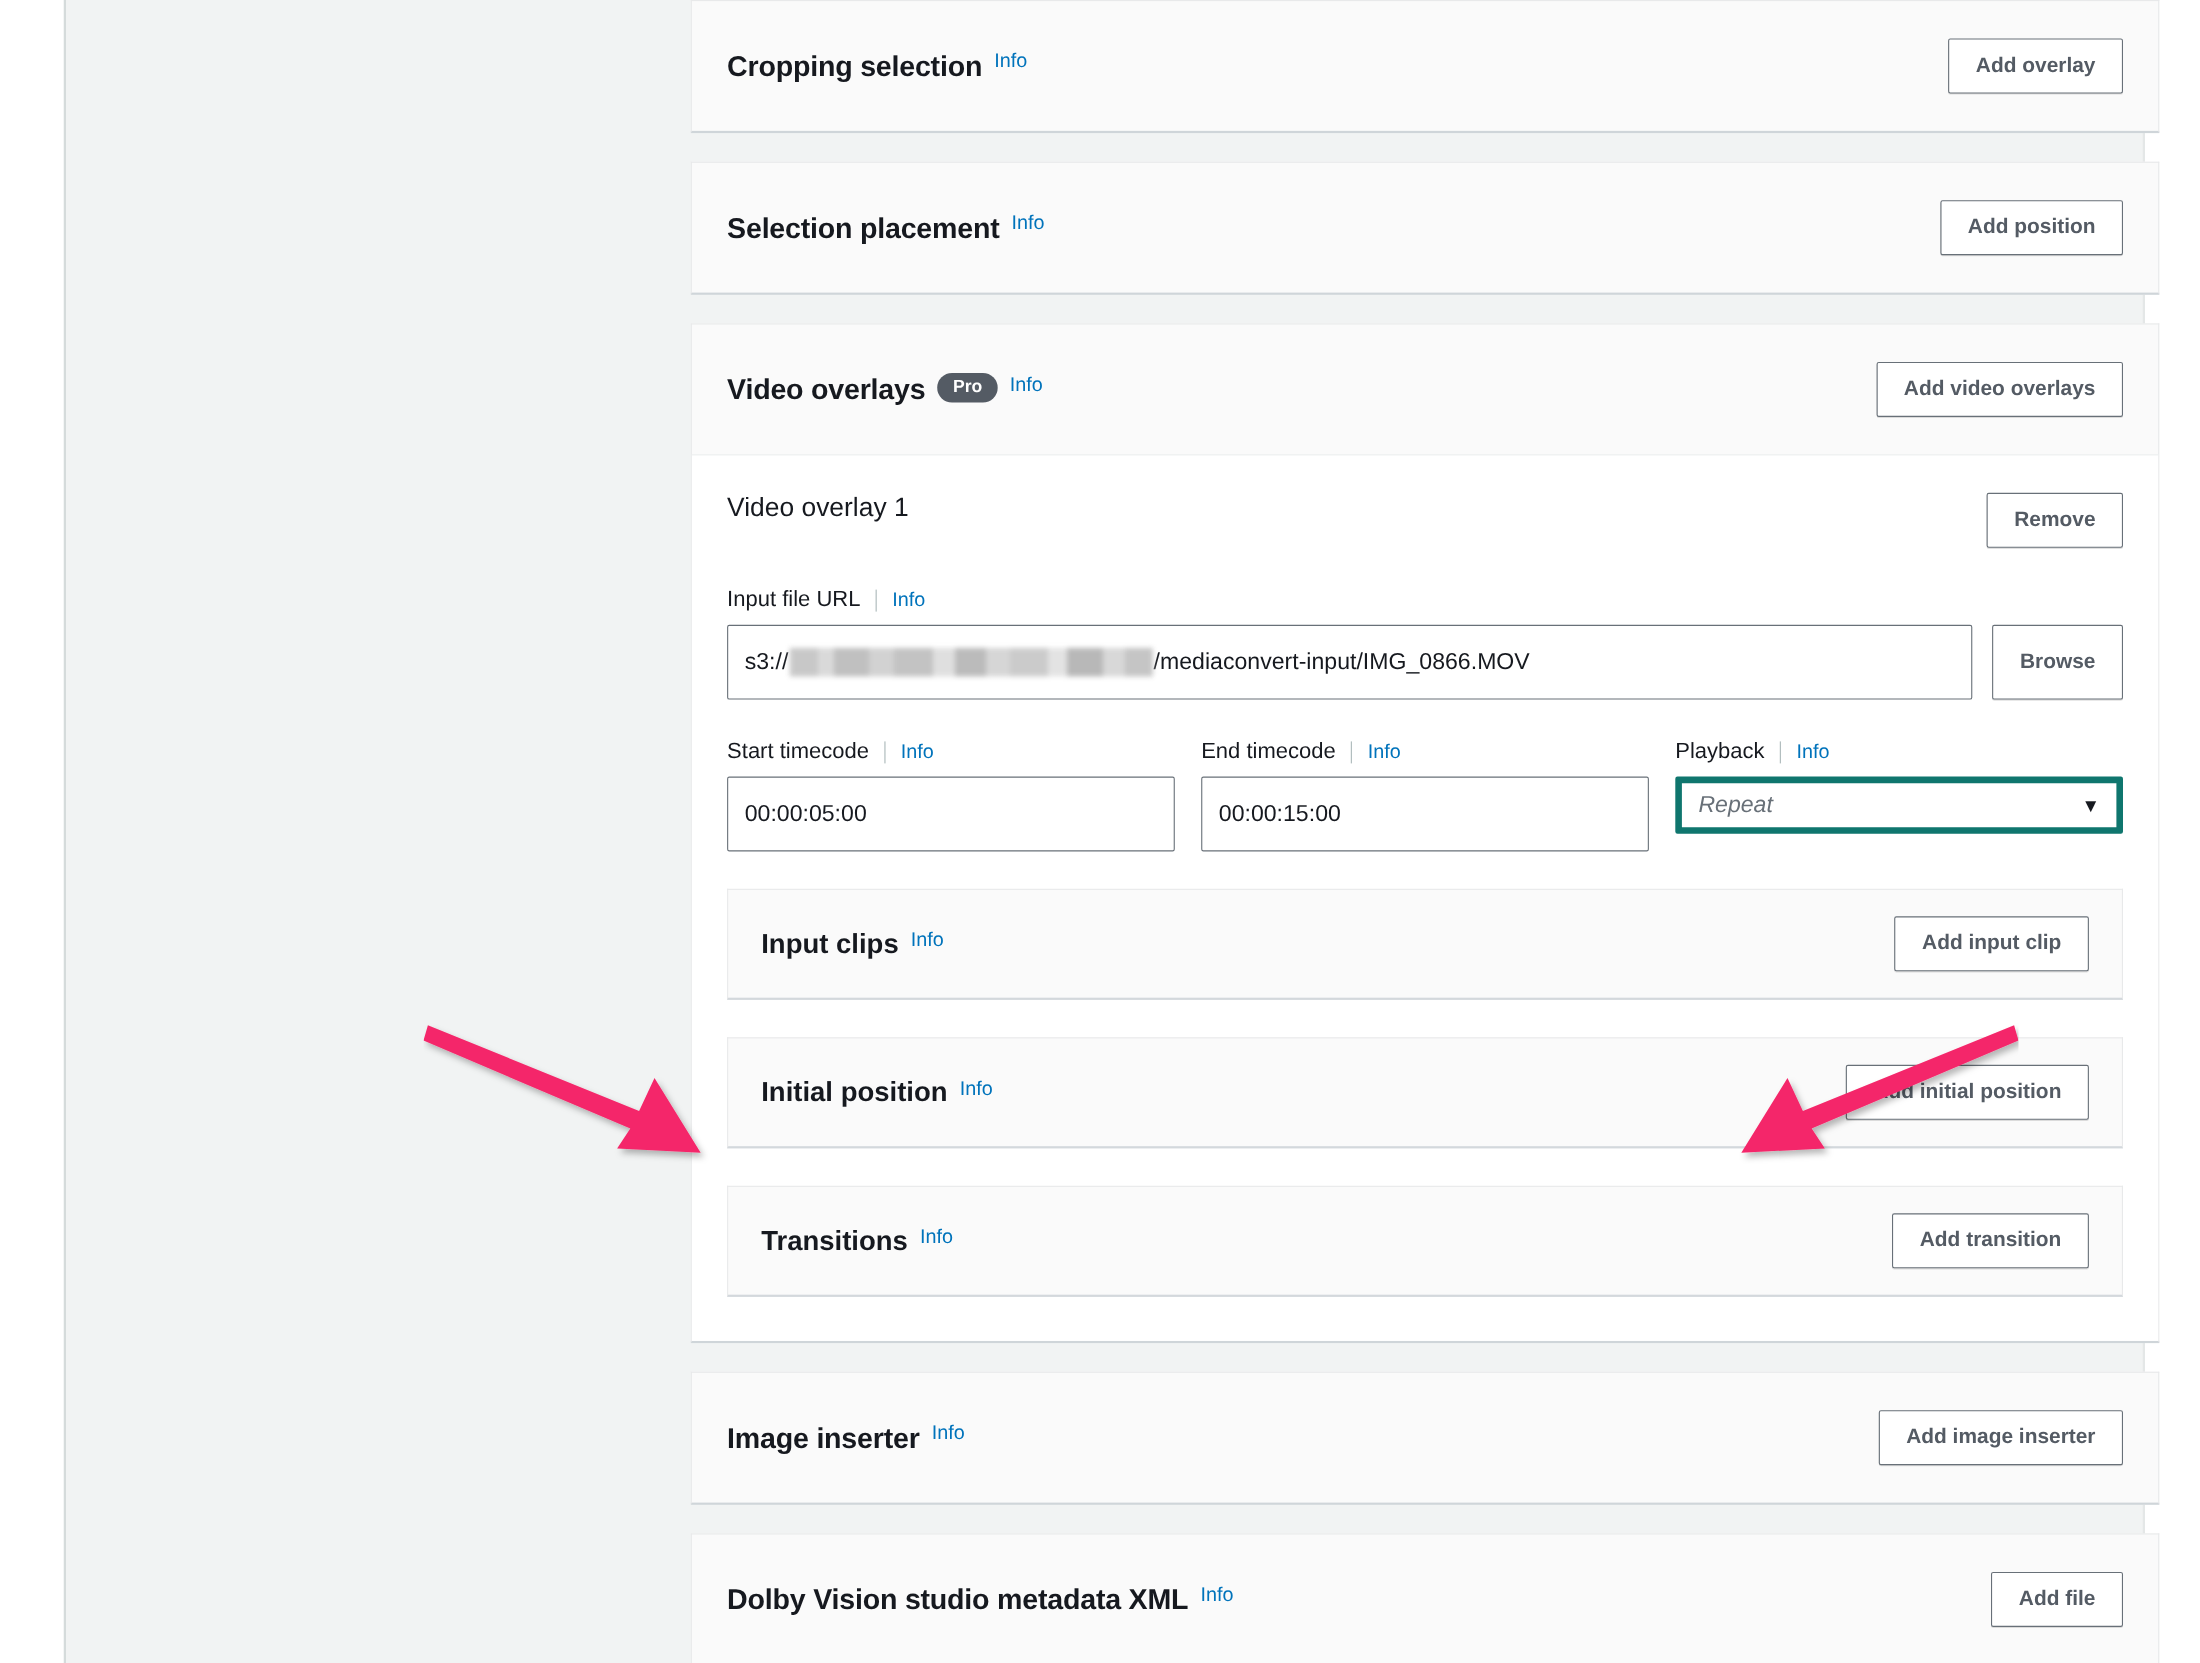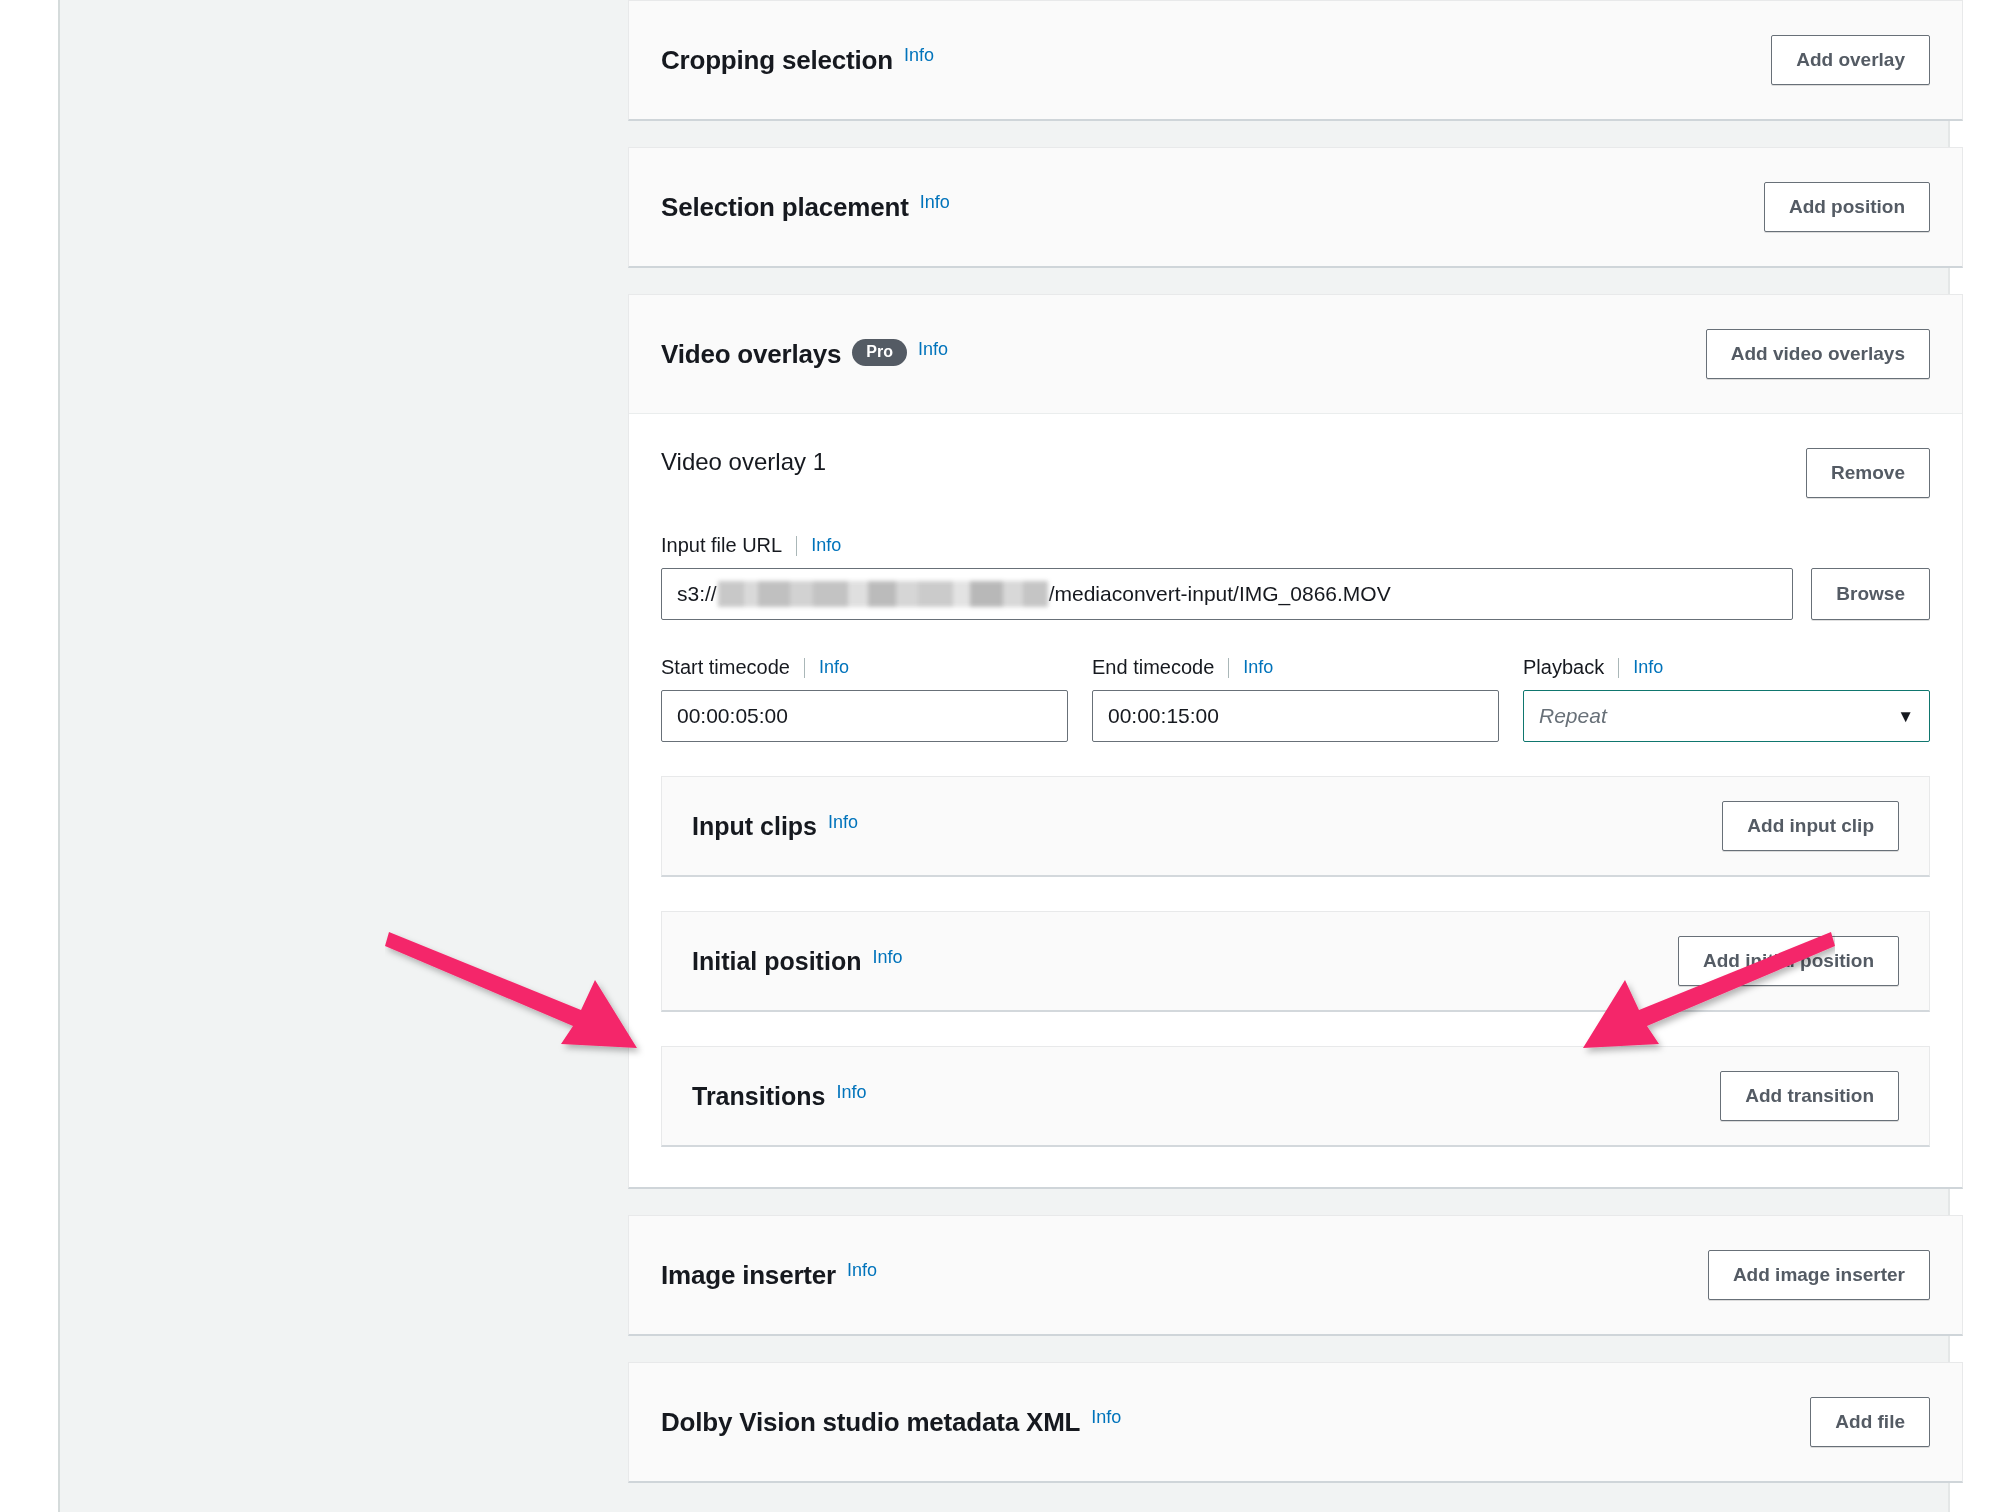--- a/index.html
+++ b/index.html
@@ -135,21 +135,21 @@
     margin: 0 14px;
   }
 
   .input-row { display: flex; gap: 18px; align-items: stretch; }
 
   .text-input {
     flex: 1;
     border: 1px solid #687078;
     border-radius: 2px;
     background: #ffffff;
-    height: 52px;
+    height: 68px;
     display: flex;
     align-items: center;
     padding: 0 15px;
     font-size: 21px;
     color: #16191f;
     overflow: hidden;
     white-space: nowrap;
   }
 
   .redacted {
@@ -184,21 +184,21 @@
   }
 
   .triple-row {
     display: flex;
     gap: 24px;
     margin-top: 36px;
   }
   .triple-col { flex: 1; }
 
   .select-input {
-    border: 1px solid #0f766e;
+    border: 6px solid #0f766e;
     border-radius: 2px;
     background: #ffffff;
     height: 52px;
     display: flex;
     align-items: center;
     justify-content: space-between;
     padding: 0 15px;
     font-size: 21px;
     cursor: pointer;
   }

